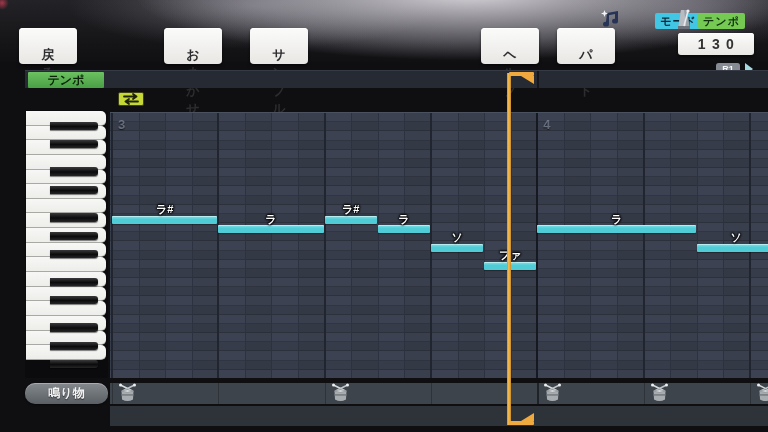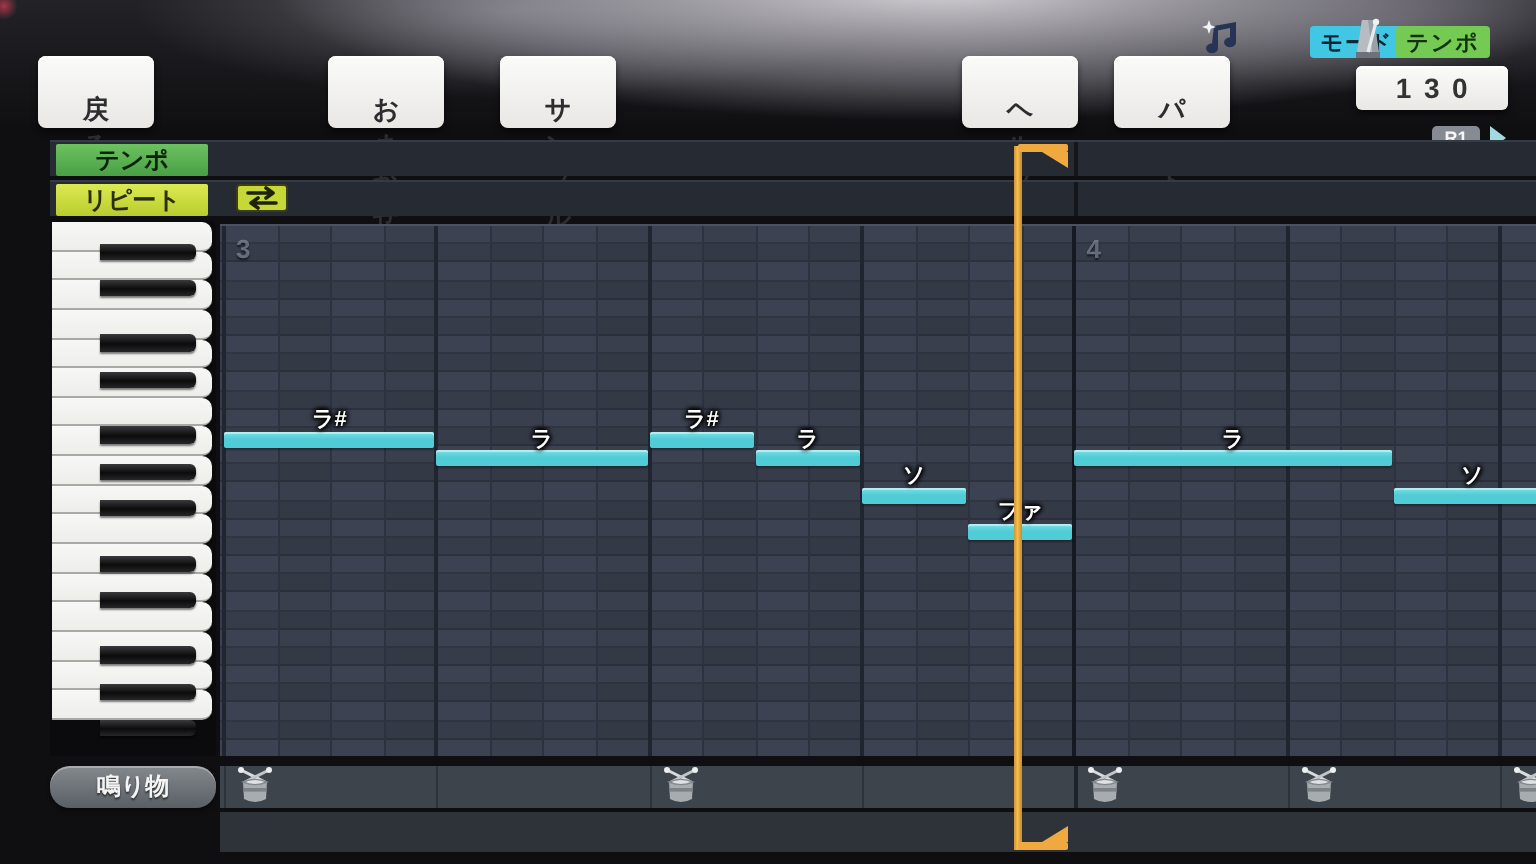--- a/index.html
+++ b/index.html
@@ -114,24 +114,20 @@
     <div id="tempo-badge" class="ctl-badge">テンポ</div>
 
     <button id="tempo-value" class="ctl-btn">130</button>
   </div>
 
   <div id="r1-badge">R1</div>
   <div id="play-tri"></div>
 
   <div id="tempo-lane" class="lane">
     <div class="lane-badge">テンポ</div>
-    <div class="lane-mline" style="left:512px"></div>
-  </div>
-  <div id="repeat-lane" class="lane">
-    <div class="lane-badge">リピート</div>
     <div class="lane-mline" style="left:512px"></div>
   </div>
   <div id="repeat-marker">
     <svg width="20" height="12" viewBox="0 0 20 12">
       <path d="M3 3.5 H14 M12 1 L15.5 3.5 L12 6" fill="none" stroke="#1e2208" stroke-width="1.8" stroke-linecap="round" stroke-linejoin="round"></path>
       <path d="M17 8.5 H6 M8 6 L4.5 8.5 L8 11" fill="none" stroke="#1e2208" stroke-width="1.8" stroke-linecap="round" stroke-linejoin="round"></path>
     </svg>
   </div>
 
   <div id="piano">

